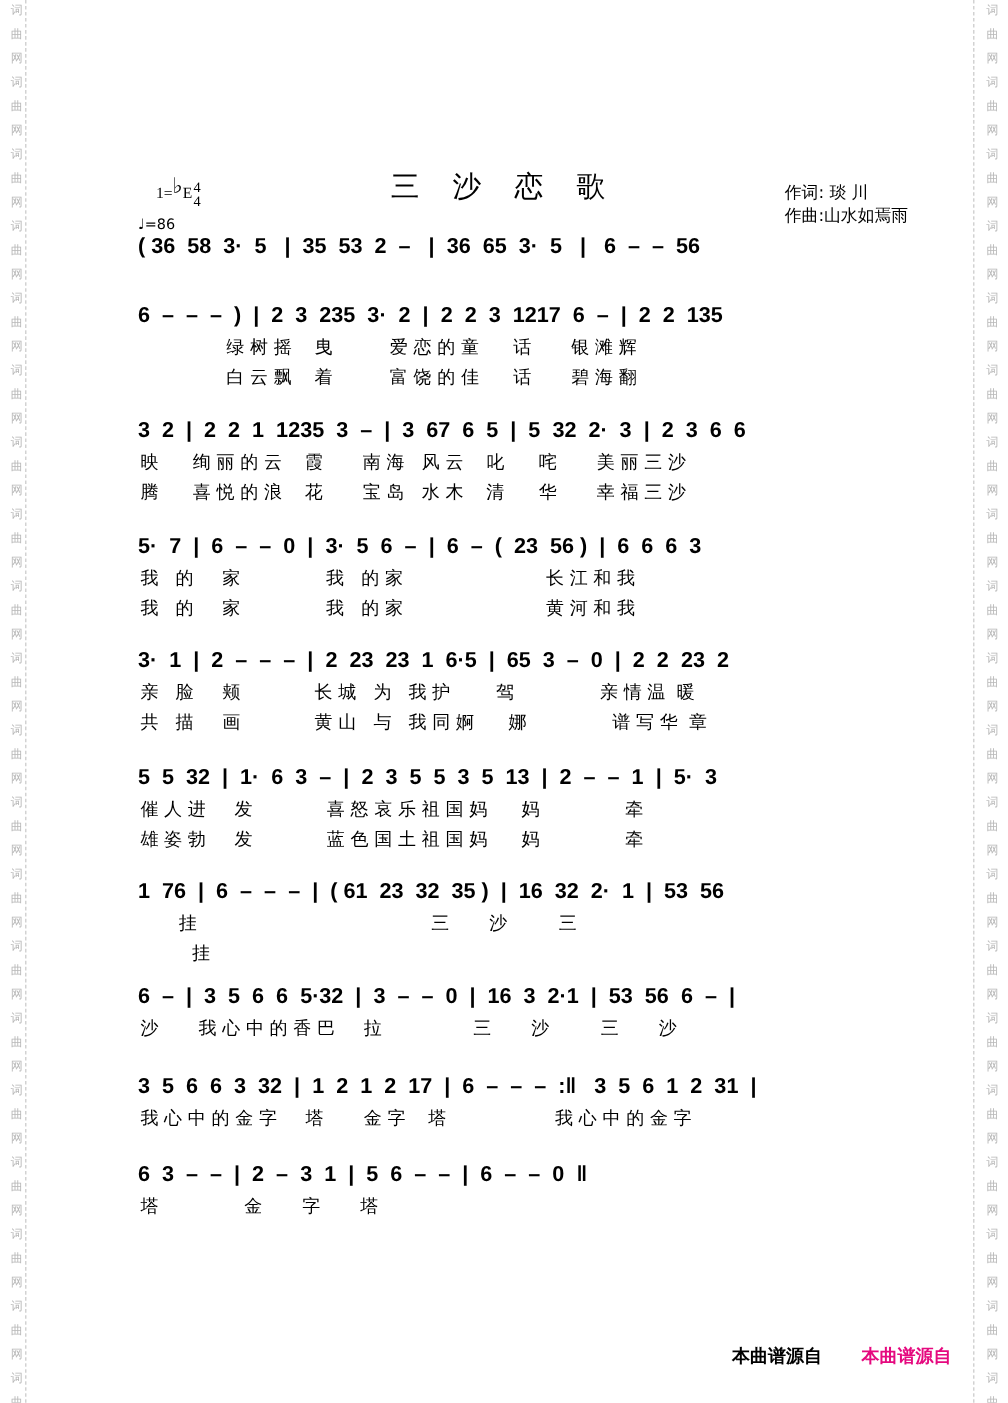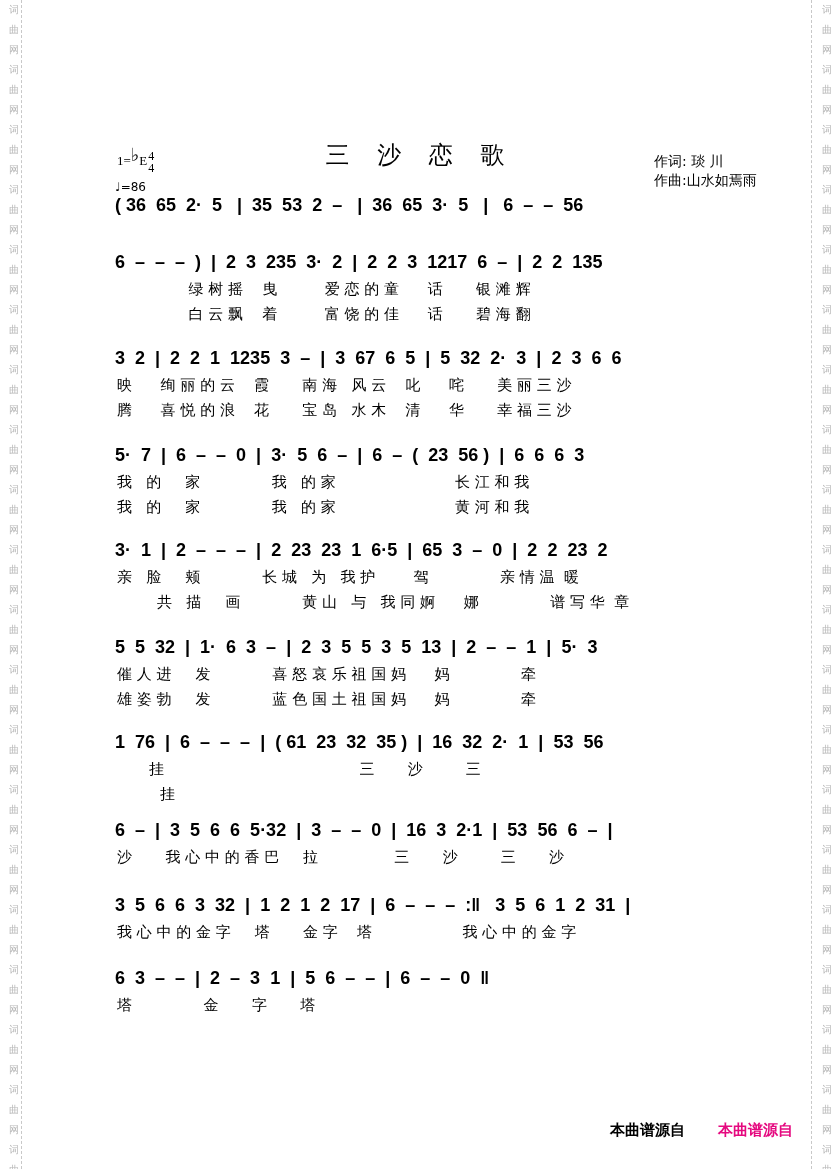--- a/index.html
+++ b/index.html
@@ -6,21 +6,21 @@
   body { width:840px; height:1169px; background:#fff; position:relative; overflow:hidden; font-family:"DejaVu Sans", sans-serif; color:#000; }
   .wm { position:absolute; top:0; width:22px; height:1169px; font-size:10px; color:#b8b8b8; line-height:21px; text-align:center; overflow:hidden; }
   .wm.left { left:3px; }
   .wm.right { left:816px; }
   .wm .grp { height:60px; padding-top:0; }
   .wm .grp span { display:block; height:20px; line-height:20px; }
   .dash { position:absolute; top:0; width:0; height:1169px; border-left:1px dashed #c8c8c8; }
   .dash.left { left:21px; }
   .dash.right { left:811px; }
   .title { position:absolute; left:0; width:840px; top:107px; text-align:center; font-size:24px; letter-spacing:10px; font-family:"DejaVu Serif", serif; font-weight:normal;margin-top:32px; }
-  .key { position:absolute; left:117px; top:148px; font-size:13px; font-family:"Liberation Serif", serif; }
+  .key { position:absolute; left:130px; top:148px; font-size:13px; font-family:"Liberation Serif", serif; }
   .key .flat { font-size:18px; position:relative; top:-4px; }
   .key .frac { display:inline-block; vertical-align:middle; text-align:center; font-size:12px; line-height:12px; margin-left:1px; }
   .tempo { position:absolute; left:115px; top:180px; font-size:12px; }
   .credits { position:absolute; left:654px; top:152px; font-size:14px; line-height:19px; }
   .notes { position:absolute; font-family:"Liberation Sans", sans-serif; font-weight:bold; font-size:18px; white-space:pre; }
   .lyr { position:absolute; font-size:15px; white-space:pre; letter-spacing:0; }
   .footer-a { position:absolute; left:610px; top:1121px; font-size:15px; font-weight:bold; }
   .footer-b { position:absolute; left:718px; top:1121px; font-size:15px; font-weight:bold; color:#e5097f; }
 </style>
 </head>
@@ -237,33 +237,33 @@
   <span>1=</span><span class="flat">♭</span><span>E</span><span class="frac"><span>4</span><br><span>4</span></span>
 </div>
 <div class="tempo">♩=86</div>
 
 <div class="credits">
   <div>作词: 琰  川</div>
   <div>作曲:山水如焉雨</div>
 </div>
 
 <div id="score">
-    <div class="notes" style="left: 115px; top: 195px;">( 36  65  2·  5   |  35  53  2  –   |  36  65  3·  5   |   6  –  –  56</div>
+    <div class="notes" style="left: 115px; top: 195px;">( 36  58  3·  5   |  35  53  2  –   |  36  65  3·  5   |   6  –  –  56</div>
     <div class="notes" style="left: 115px; top: 252px;">6  –  –  –  )  |  2  3  235  3·  2  |  2  2  3  1217  6  –  |  2  2  135</div>
     <div class="lyr" style="left: 117px; top: 280px;">               绿 树 摇    曳          爱 恋 的 童      话       银 滩 辉</div>
     <div class="lyr" style="left: 117px; top: 305px;">               白 云 飘    着          富 饶 的 佳      话       碧 海 翻</div>
     <div class="notes" style="left: 115px; top: 348px;">3  2  |  2  2  1  1235  3  –  |  3  67  6  5  |  5  32  2·  3  |  2  3  6  6</div>
     <div class="lyr" style="left: 117px; top: 376px;">映      绚 丽 的 云    霞       南 海   风 云    叱      咤       美 丽 三 沙</div>
     <div class="lyr" style="left: 117px; top: 401px;">腾      喜 悦 的 浪    花       宝 岛   水 木    清      华       幸 福 三 沙</div>
     <div class="notes" style="left: 115px; top: 445px;">5·  7  |  6  –  –  0  |  3·  5  6  –  |  6  –  (  23  56 )  |  6  6  6  3</div>
     <div class="lyr" style="left: 117px; top: 473px;">我   的     家               我   的 家                         长 江 和 我</div>
     <div class="lyr" style="left: 117px; top: 498px;">我   的     家               我   的 家                         黄 河 和 我</div>
     <div class="notes" style="left: 115px; top: 540px;">3·  1  |  2  –  –  –  |  2  23  23  1  6·5  |  65  3  –  0  |  2  2  23  2</div>
     <div class="lyr" style="left: 117px; top: 568px;">亲   脸     颊             长 城   为   我 护        驾               亲 情 温  暖</div>
-    <div class="lyr" style="left: 117px; top: 593px; margin-left: 40px;">共   描     画             黄 山   与   我 同 婀      娜               谱 写 华  章</div>
+    <div class="lyr" style="left: 117px; top: 593px;">共   描     画             黄 山   与   我 同 婀      娜               谱 写 华  章</div>
     <div class="notes" style="left: 115px; top: 637px;">5  5  32  |  1·  6  3  –  |  2  3  5  5  3  5  13  |  2  –  –  1  |  5·  3</div>
     <div class="lyr" style="left: 117px; top: 665px;">催 人 进     发             喜 怒 哀 乐 祖 国 妈      妈               牵</div>
     <div class="lyr" style="left: 117px; top: 690px;">雄 姿 勃     发             蓝 色 国 土 祖 国 妈      妈               牵</div>
     <div class="notes" style="left: 115px; top: 732px;">1  76  |  6  –  –  –  |  ( 61  23  32  35 )  |  16  32  2·  1  |  53  56</div>
     <div class="lyr" style="left: 106px; top: 760px;">         挂                                         三       沙         三</div>
     <div class="lyr" style="left: 117px; top: 785px;">         挂</div>
     <div class="notes" style="left: 115px; top: 820px;">6  –  |  3  5  6  6  5·32  |  3  –  –  0  |  16  3  2·1  |  53  56  6  –  |</div>
     <div class="lyr" style="left: 117px; top: 848px;">沙       我 心 中 的 香 巴     拉                三       沙         三       沙</div>
     <div class="notes" style="left: 115px; top: 895px;">3  5  6  6  3  32  |  1  2  1  2  17  |  6  –  –  –  :‖   3  5  6  1  2  31  |</div>
     <div class="lyr" style="left: 117px; top: 923px;">我 心 中 的 金 字     塔       金 字    塔                   我 心 中 的 金 字</div>

